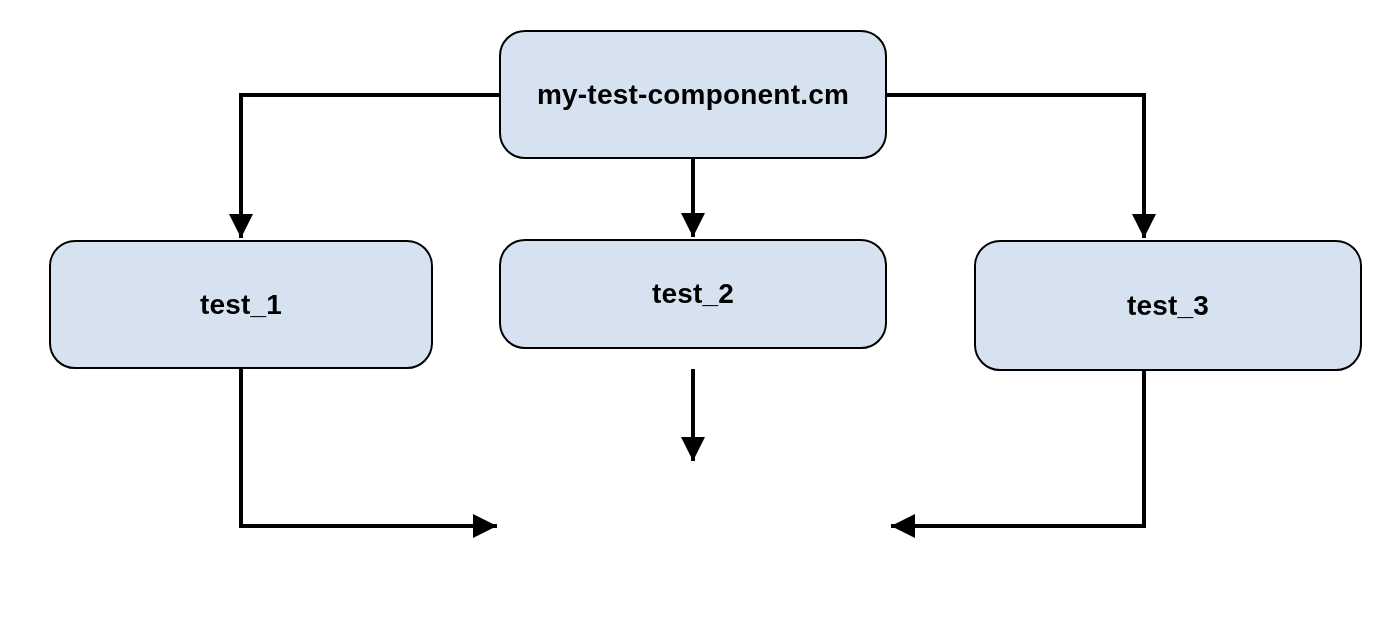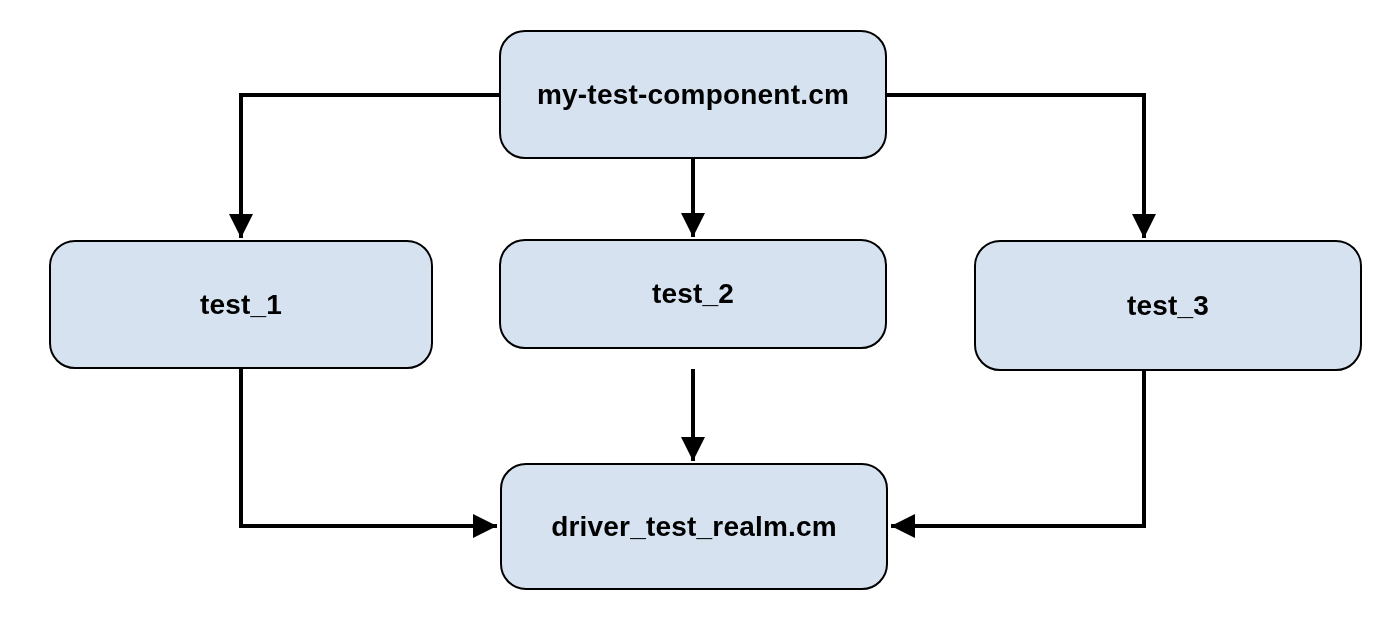--- a/index.html
+++ b/index.html
@@ -83,17 +83,14 @@
   </div>
 
   <div class="node node-test2">
     <span class="label">test_2</span>
   </div>
 
   <div class="node node-test3">
     <span class="label">test_3</span>
   </div>
 
-  <div class="node node-driver">
-    <span class="label">driver_test_realm.cm</span>
-  </div>
 
 </div>
 
 </body></html>

